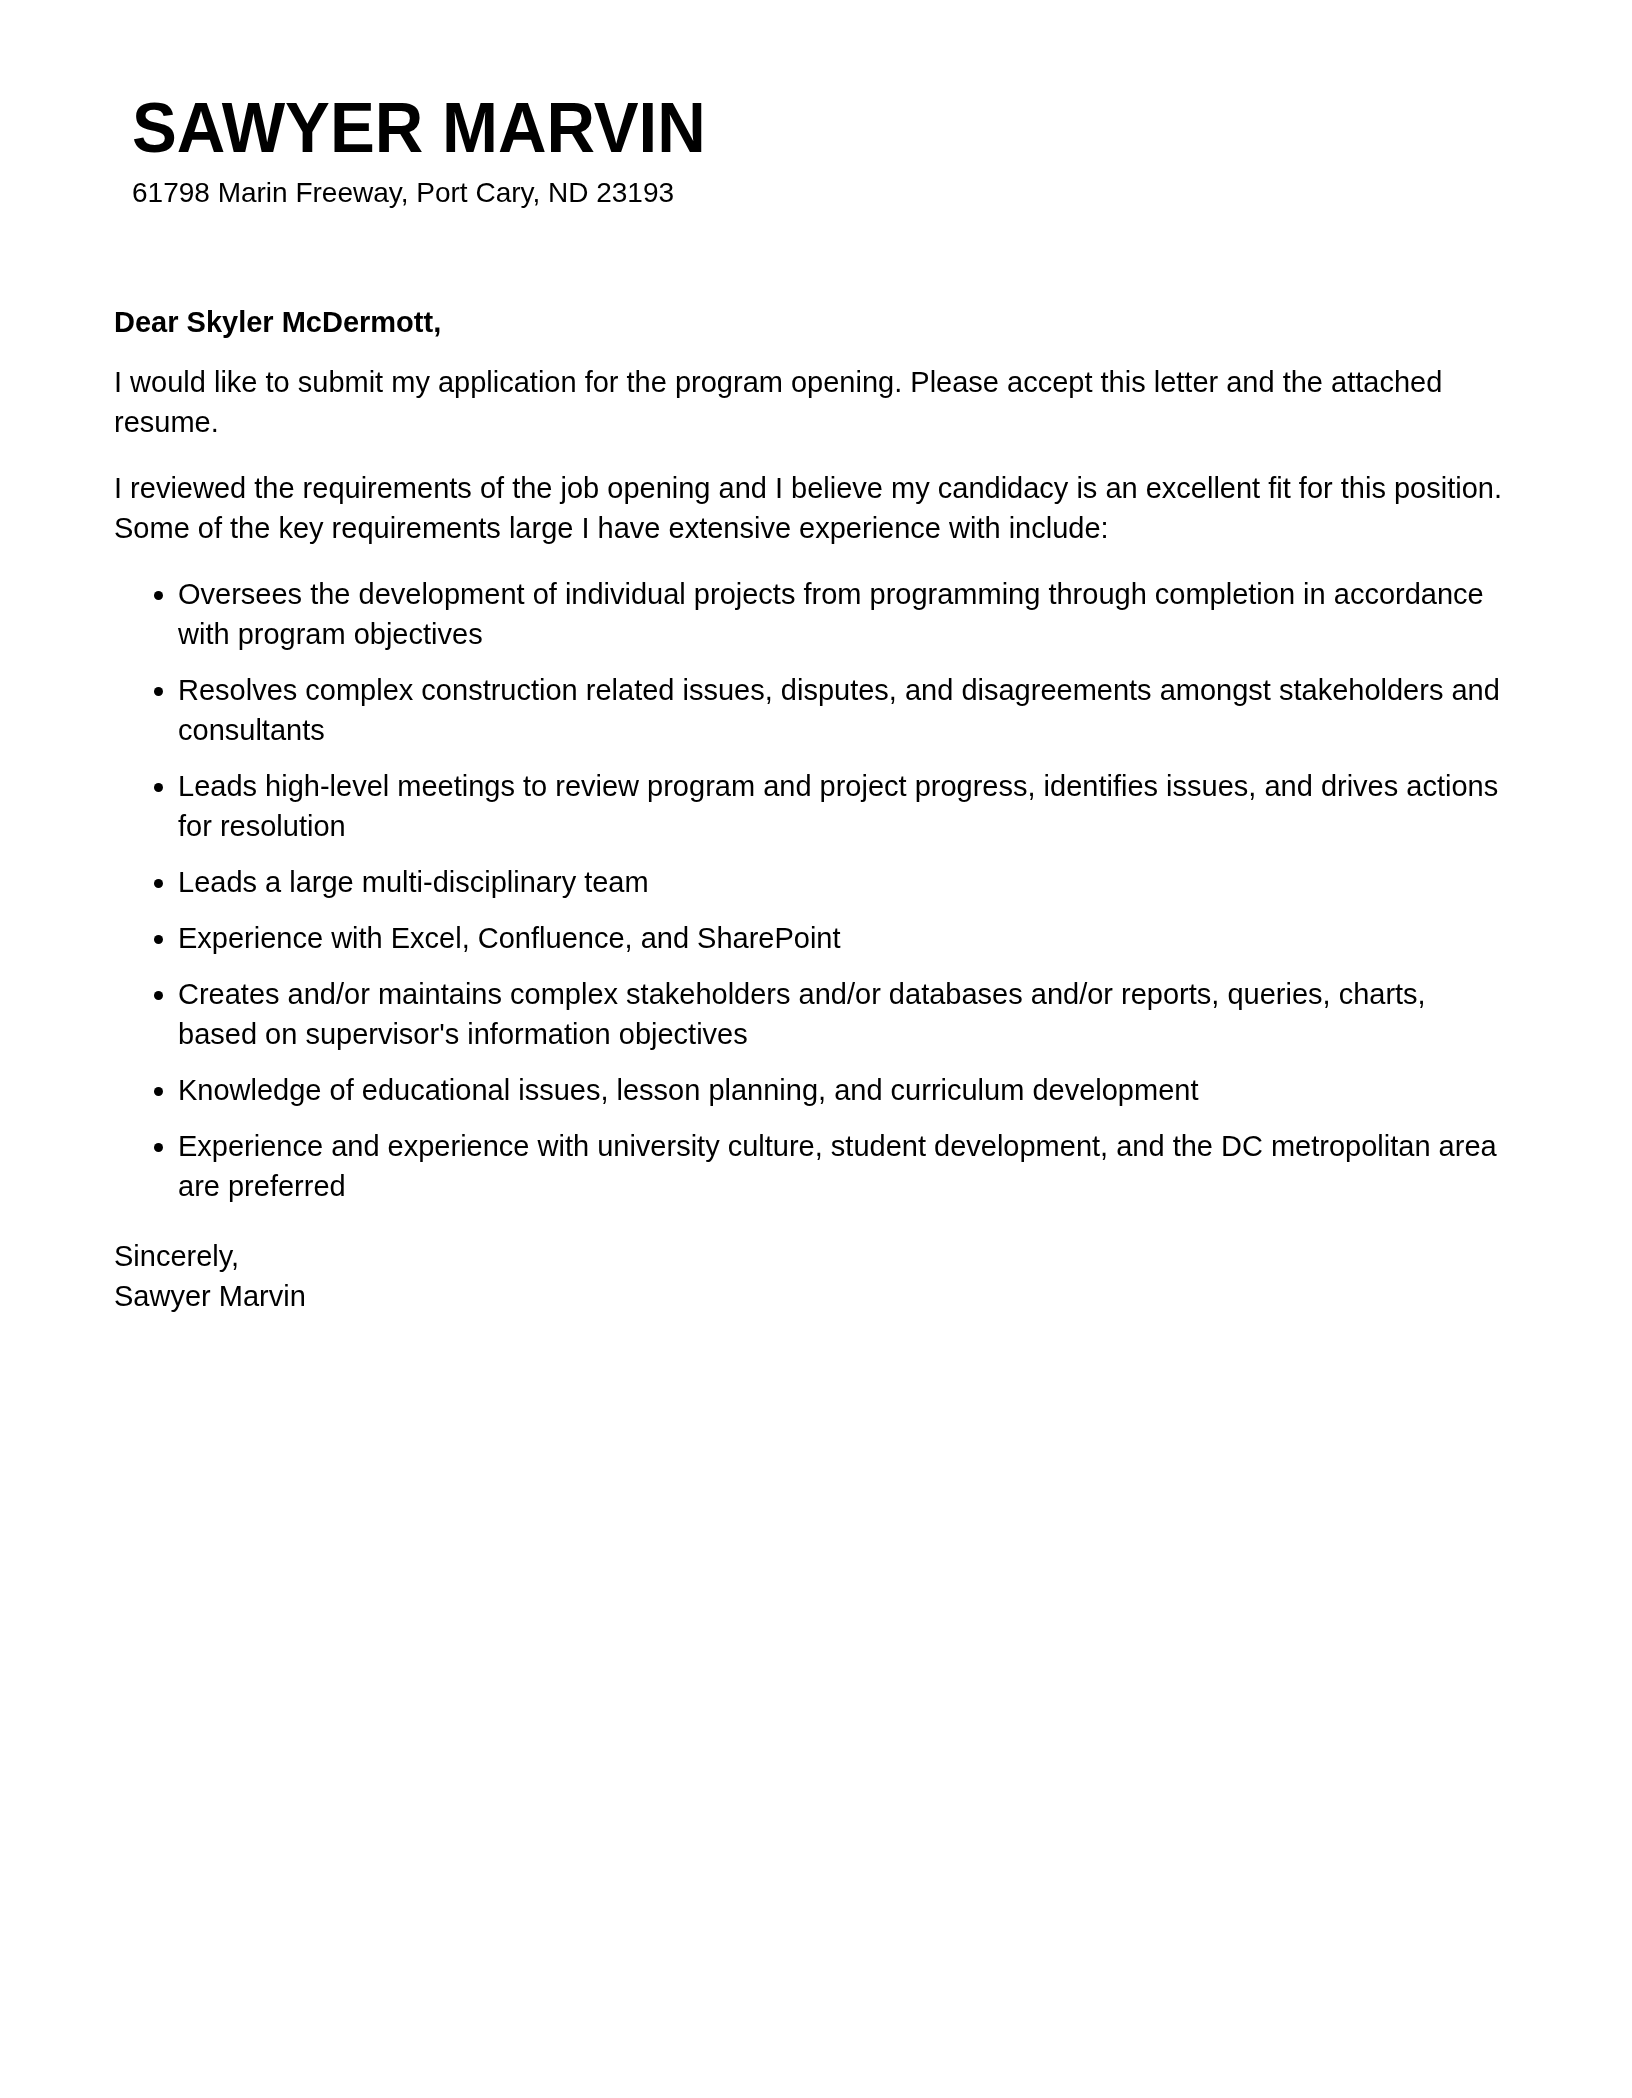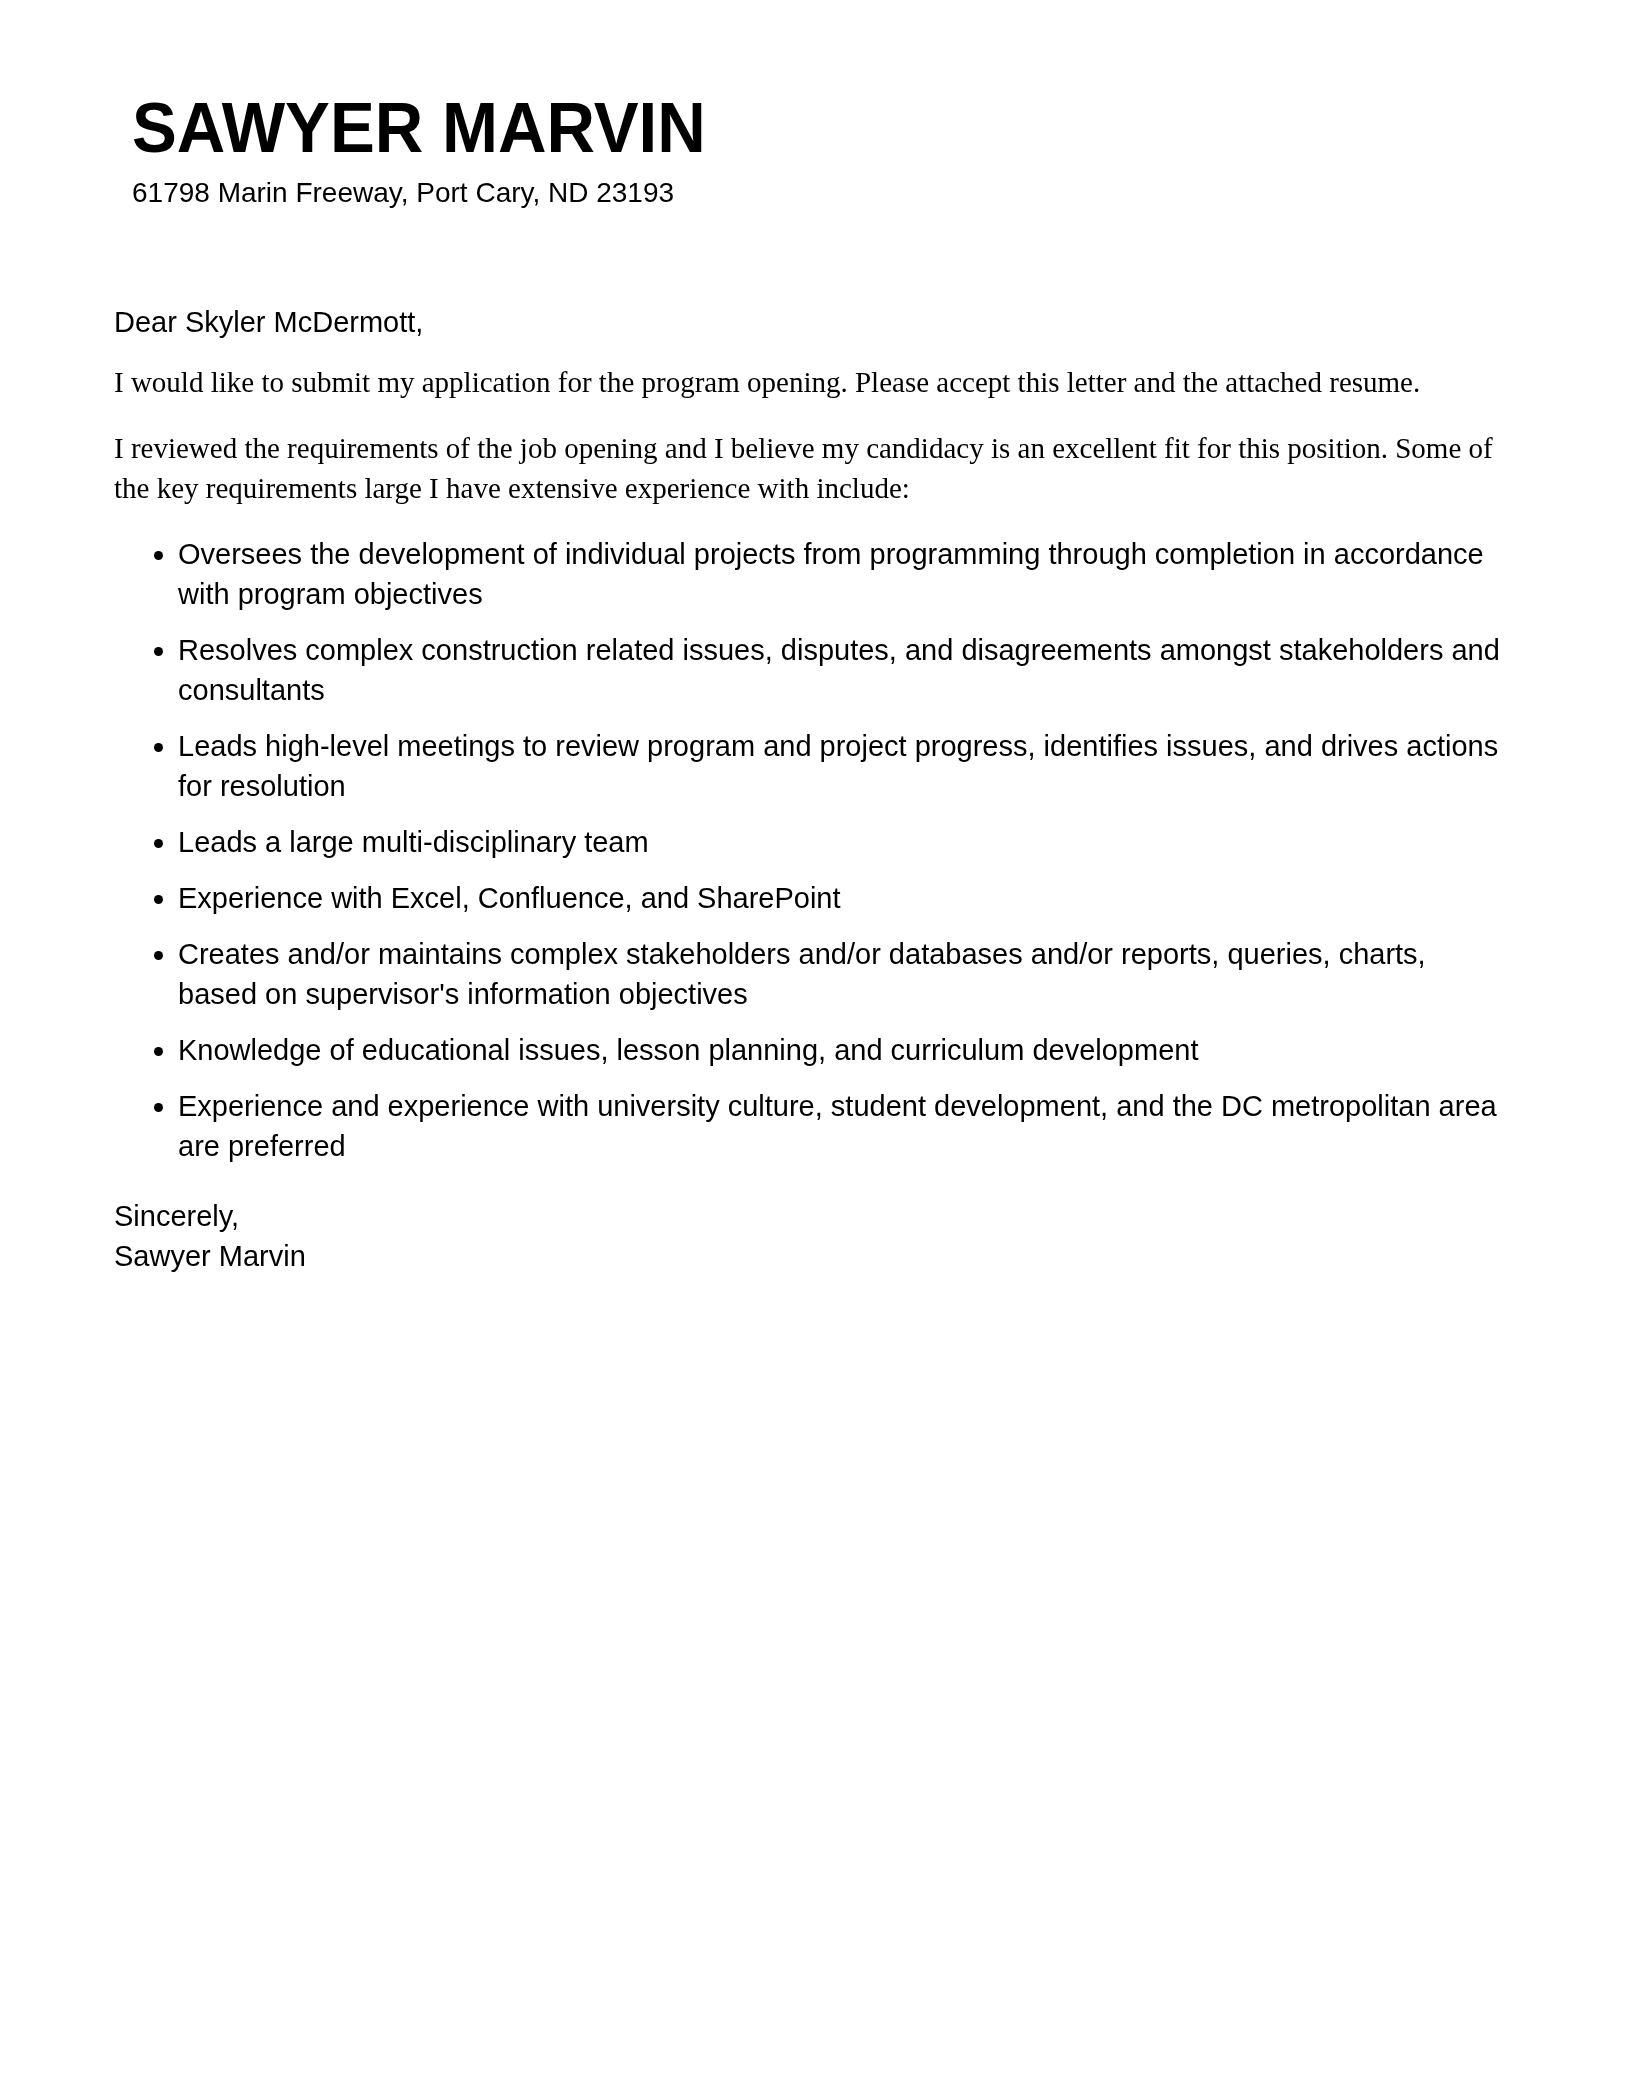--- a/index.html
+++ b/index.html
@@ -1,22 +1,22 @@
 <!DOCTYPE html>
 <html><head>
 <meta charset="utf-8">
 <style>
   html, body { margin: 0; padding: 0; background: #ffffff; }
   body { width: 1632px; height: 2098px; position: relative; color: #000; font-family: "Liberation Sans", sans-serif; overflow: hidden; }
   .header { position: absolute; left: 132px; top: 88px; }
   .name { font-size: 70px; font-weight: 700; letter-spacing: 0px; line-height: 80px; margin: 0; transform: scaleX(0.96); transform-origin: left; }
   .address { font-size: 28px; line-height: 30px; margin-top: 10px; }
   .letter { position: absolute; left: 114px; top: 302px; width: 1410px; font-size: 29px; line-height: 40px; }
-  .greeting { font-weight: 400; margin: 0 0 20px 0; }
-  .para { margin: 0 0 26px 0; font-family: Liberation Serif, serif; }
+  .greeting { font-weight: 700; margin: 0 0 20px 0; }
+  .para { margin: 0 0 26px 0; }
   ul.reqs { margin: 0 0 30px 0; padding-left: 48px; }
   ul.reqs li { margin: 16px; padding-left: 0; }
   .closing-bold { font-weight: 700; margin: 36px 0 24px 0; }
   .signoff { margin: 0; }
 </style>
 </head>
 <body>
 
 <div class="header">
   <h1 class="name">SAWYER MARVIN</h1>

